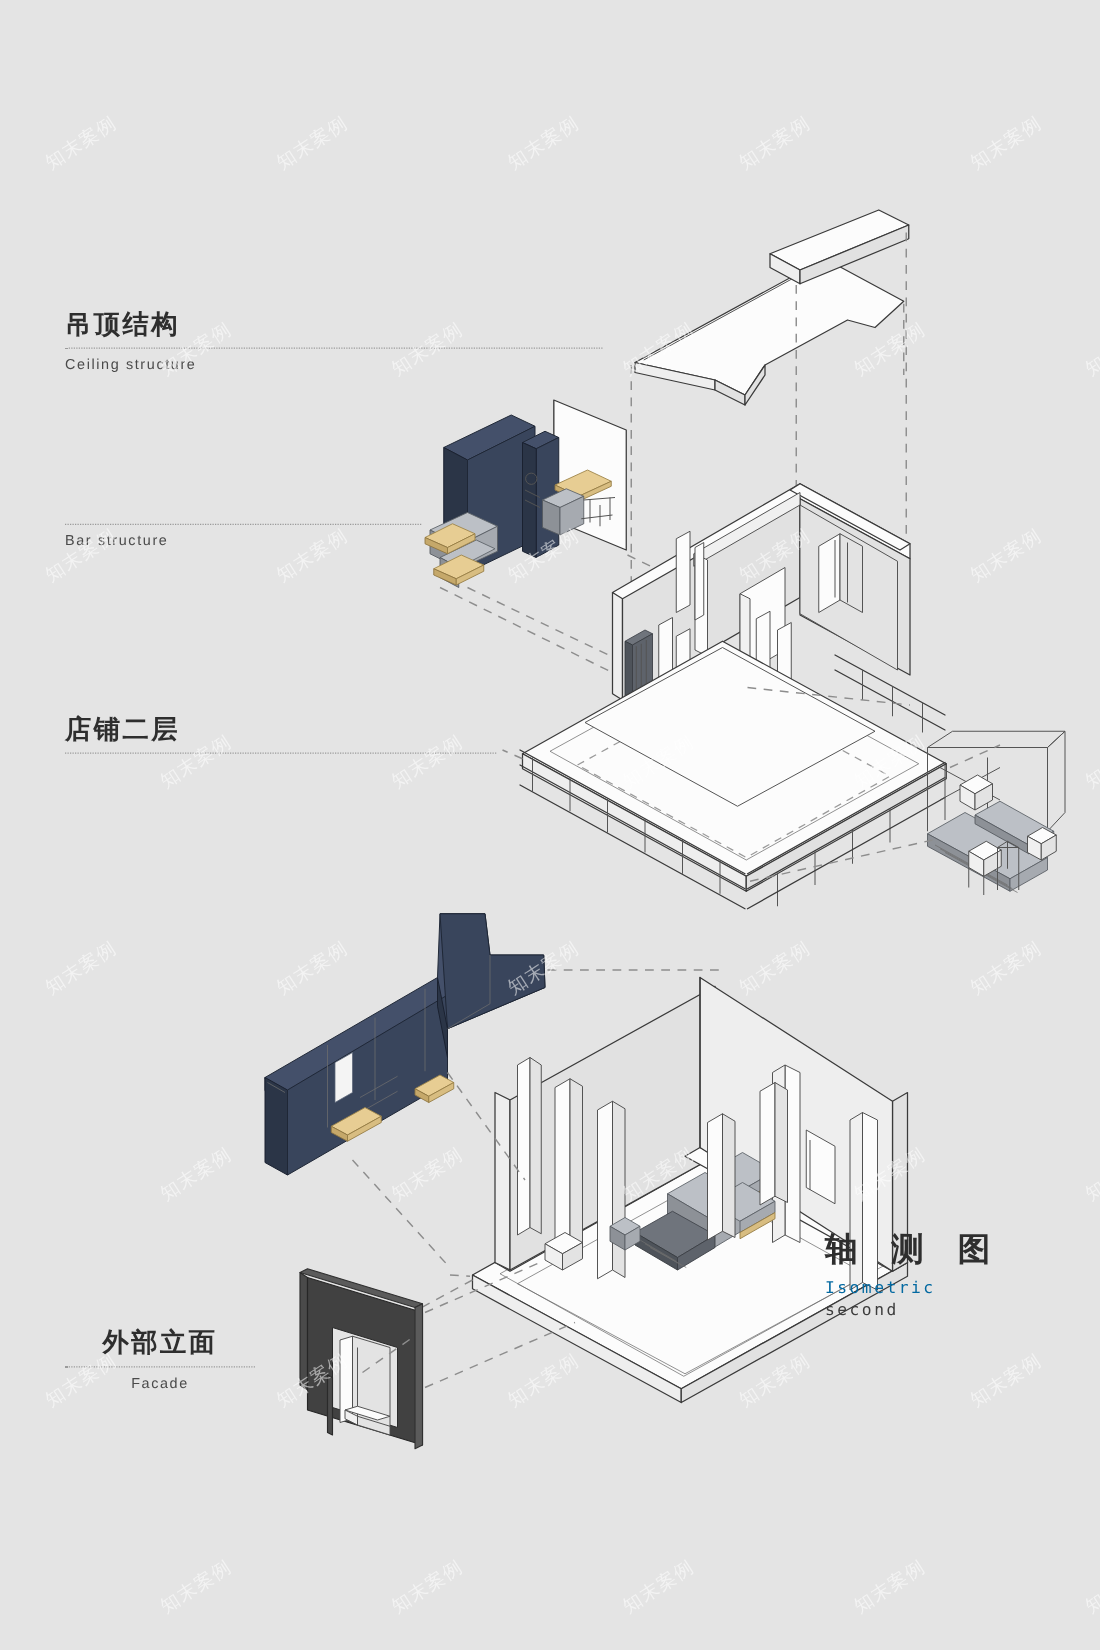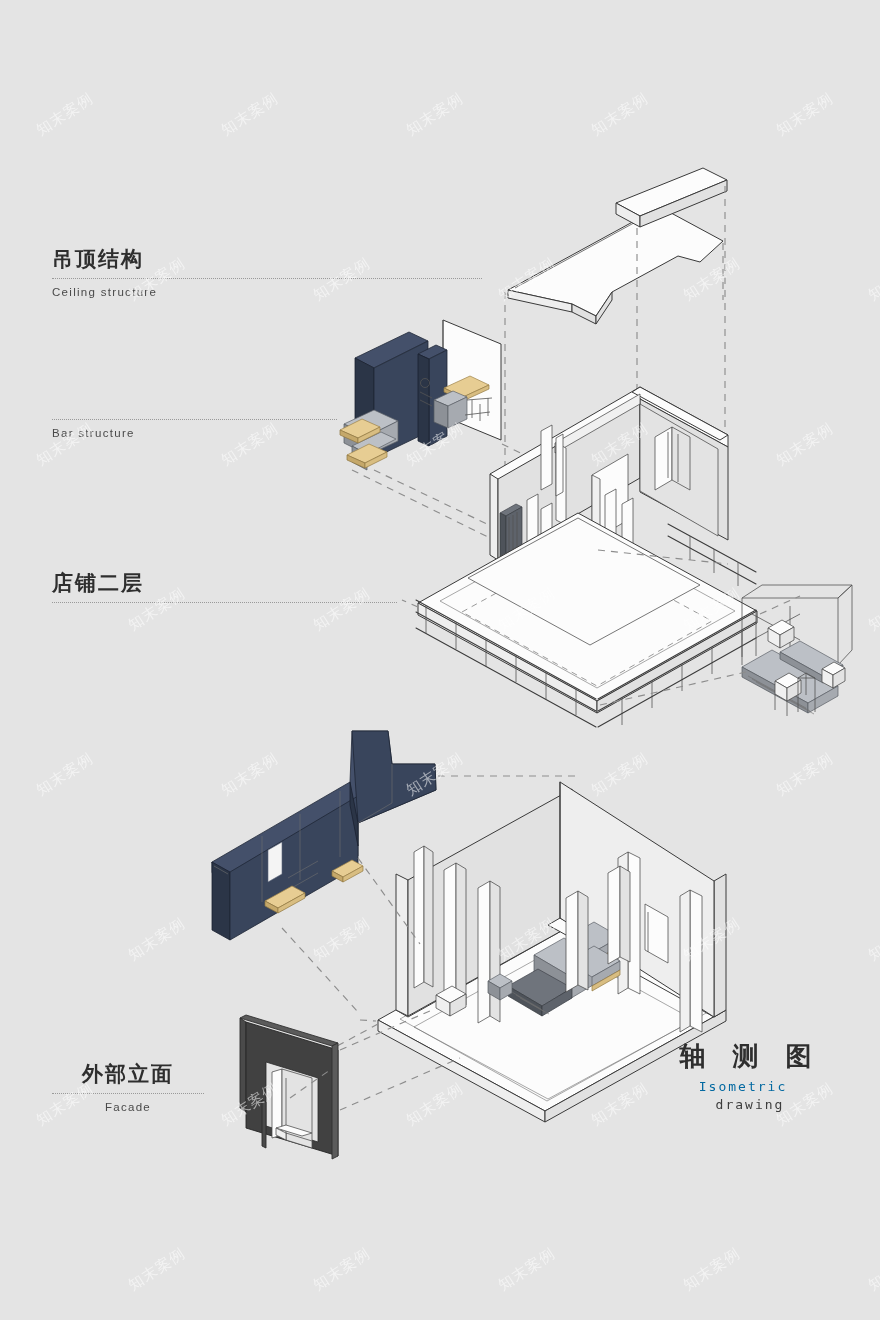--- a/index.html
+++ b/index.html
@@ -25,21 +25,21 @@
     margin:7px 0 6px 0;height:1px;
     border-top:1.6px dotted #9a9a9a;
   }
   .label .en{
     font-family:Liberation Sans, sans-serif;
     font-size:11.5px;color:#4a4a4a;letter-spacing:1.3px;
     white-space:nowrap;
   }
 
   
-  #title-block{position:absolute;left:660px;top:1040px;width:180px;text-align:center;}
+  #title-block{position:absolute;left:660px;top:984px;width:180px;text-align:left;}
   #title-block .t-cn{
     font-family:"DejaVu Sans","Liberation Sans",sans-serif;
     font-size:26px;font-weight:700;color:#2e2e2e;letter-spacing:9px;
     line-height:1.25;white-space:nowrap;
   }
   #title-block .t-en1{
     font-family:"DejaVu Sans Mono","Liberation Mono",monospace;
     font-size:13px;color:#0369a1;letter-spacing:2px;margin-top:6px;
     padding-right:14px;white-space:nowrap;
   }
@@ -418,21 +418,21 @@
 
   <div class="label" style="left:52px;top:1063px;text-align:center;">
     <div class="cn">外部立面</div>
     <div class="rule" style="width:152px;"></div>
     <div class="en">Facade</div>
   </div>
 
   <div id="title-block">
     <div class="t-cn">轴 测 图</div>
     <div class="t-en1">Isometric</div>
-    <div class="t-en2">drawing</div>
+    <div class="t-en2">second</div>
   </div>
 
   <div id="watermark">
       <span style="left: 32.5px; top: 105px; transform: rotate(-33deg);">知末案例</span>
       <span style="left: 217.5px; top: 105px; transform: rotate(-33deg);">知末案例</span>
       <span style="left: 402.5px; top: 105px; transform: rotate(-33deg);">知末案例</span>
       <span style="left: 587.5px; top: 105px; transform: rotate(-33deg);">知末案例</span>
       <span style="left: 772.5px; top: 105px; transform: rotate(-33deg);">知末案例</span>
       <span style="left: -60px; top: 270px; transform: rotate(-33deg);">知末案例</span>
       <span style="left: 125px; top: 270px; transform: rotate(-33deg);">知末案例</span>

